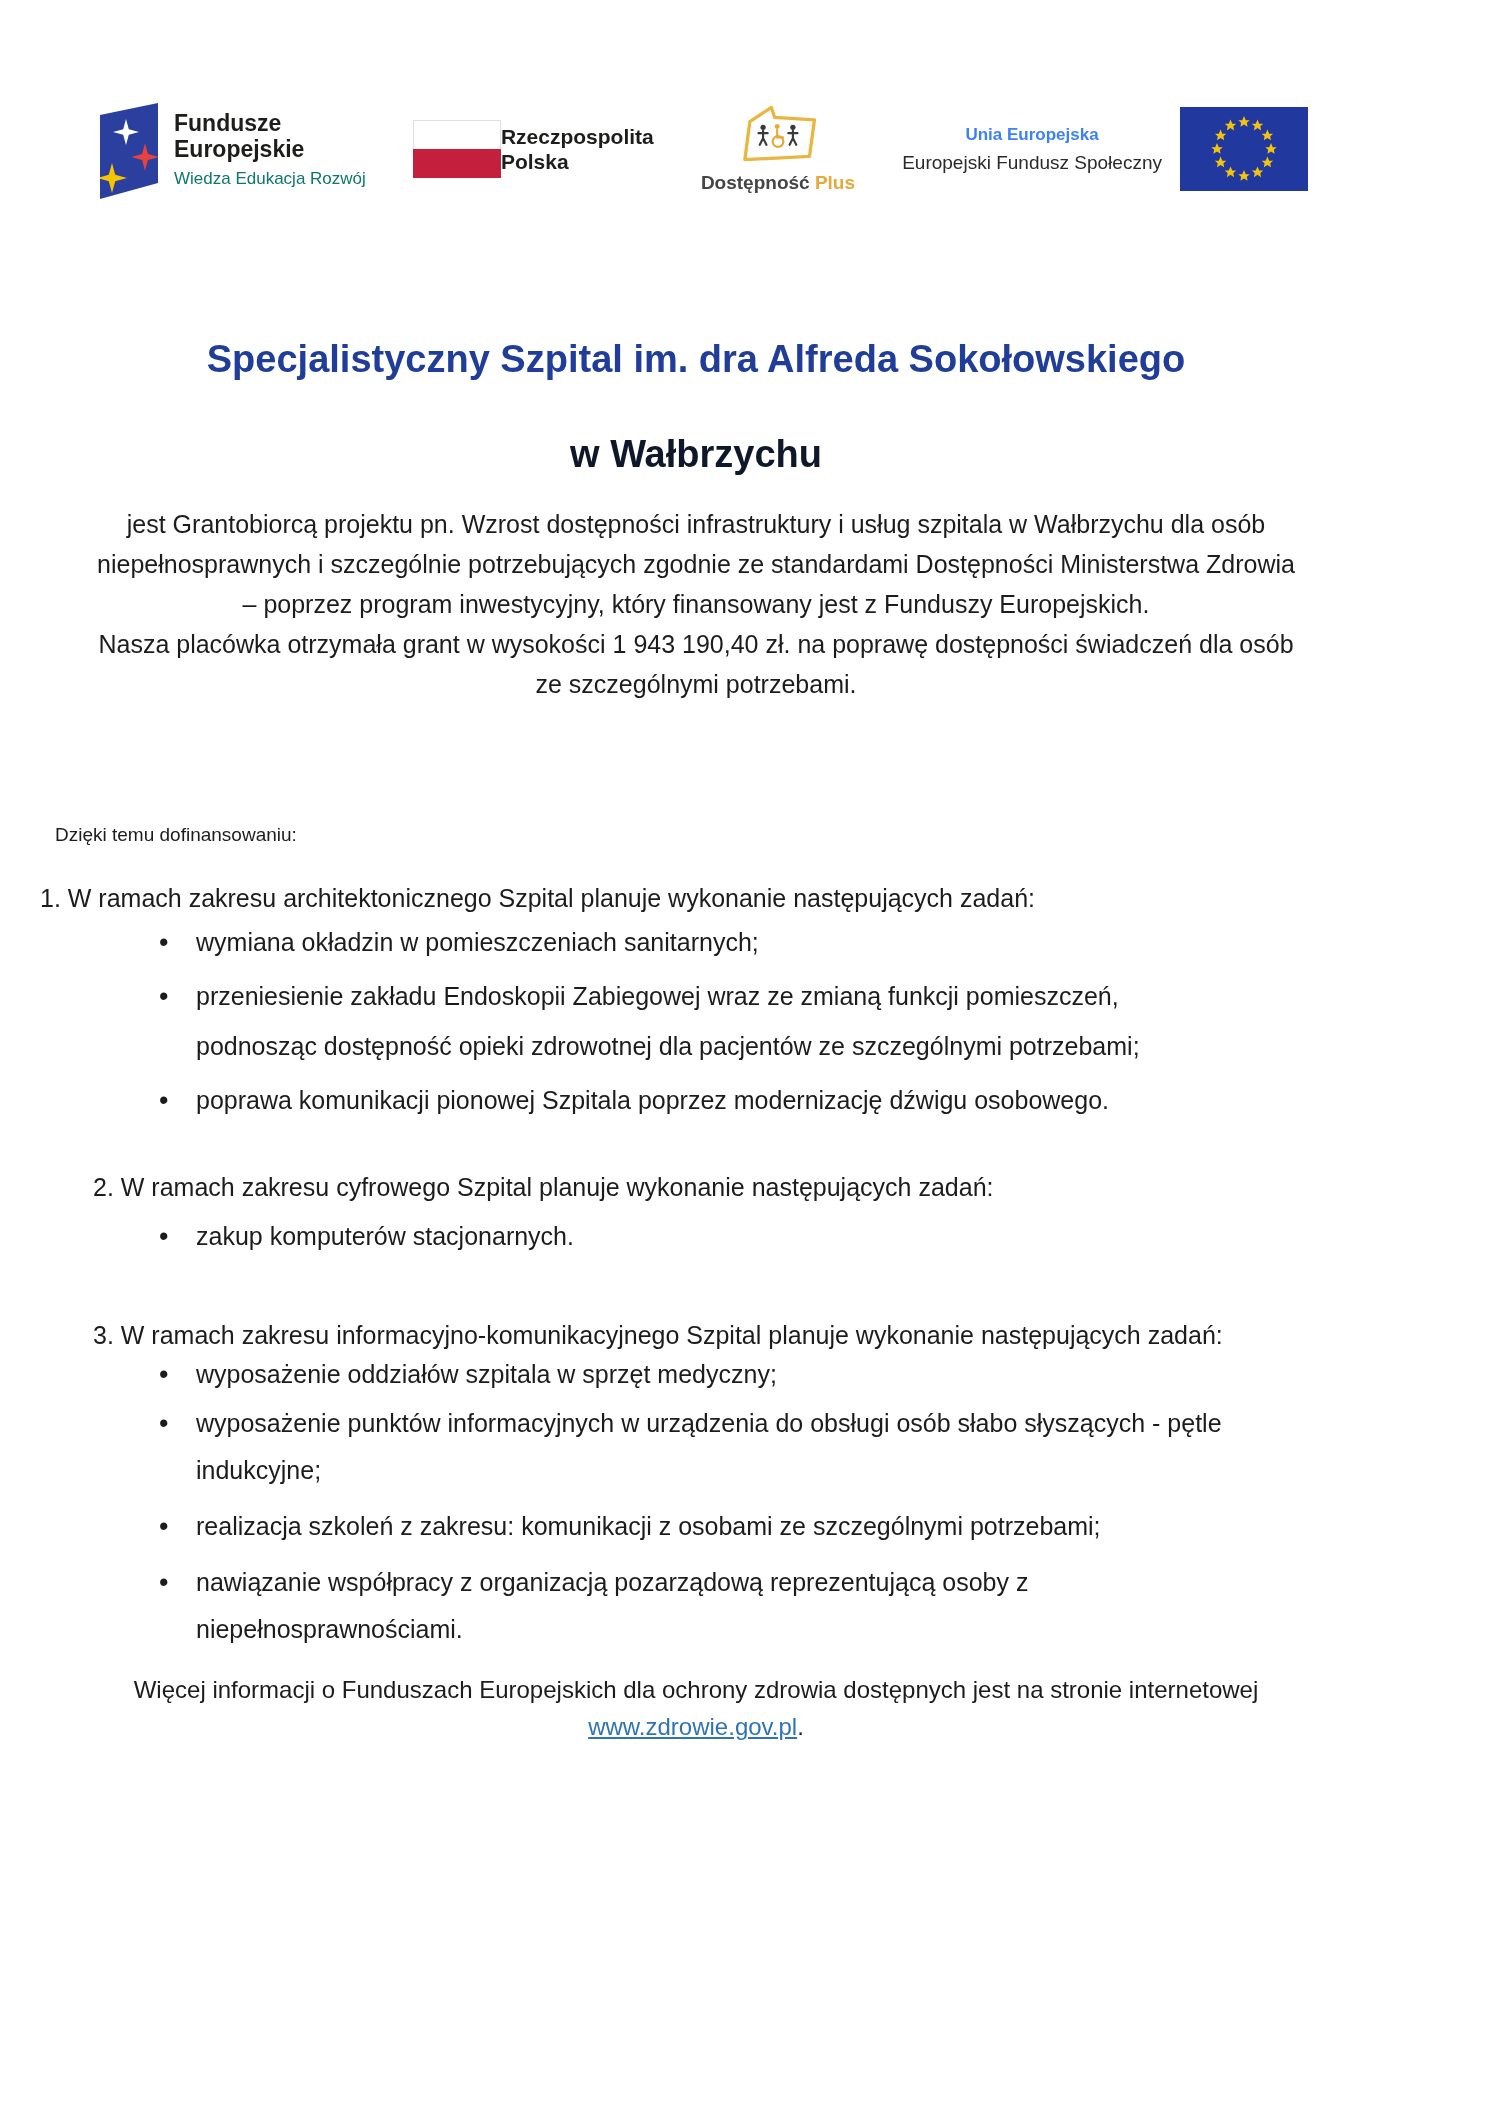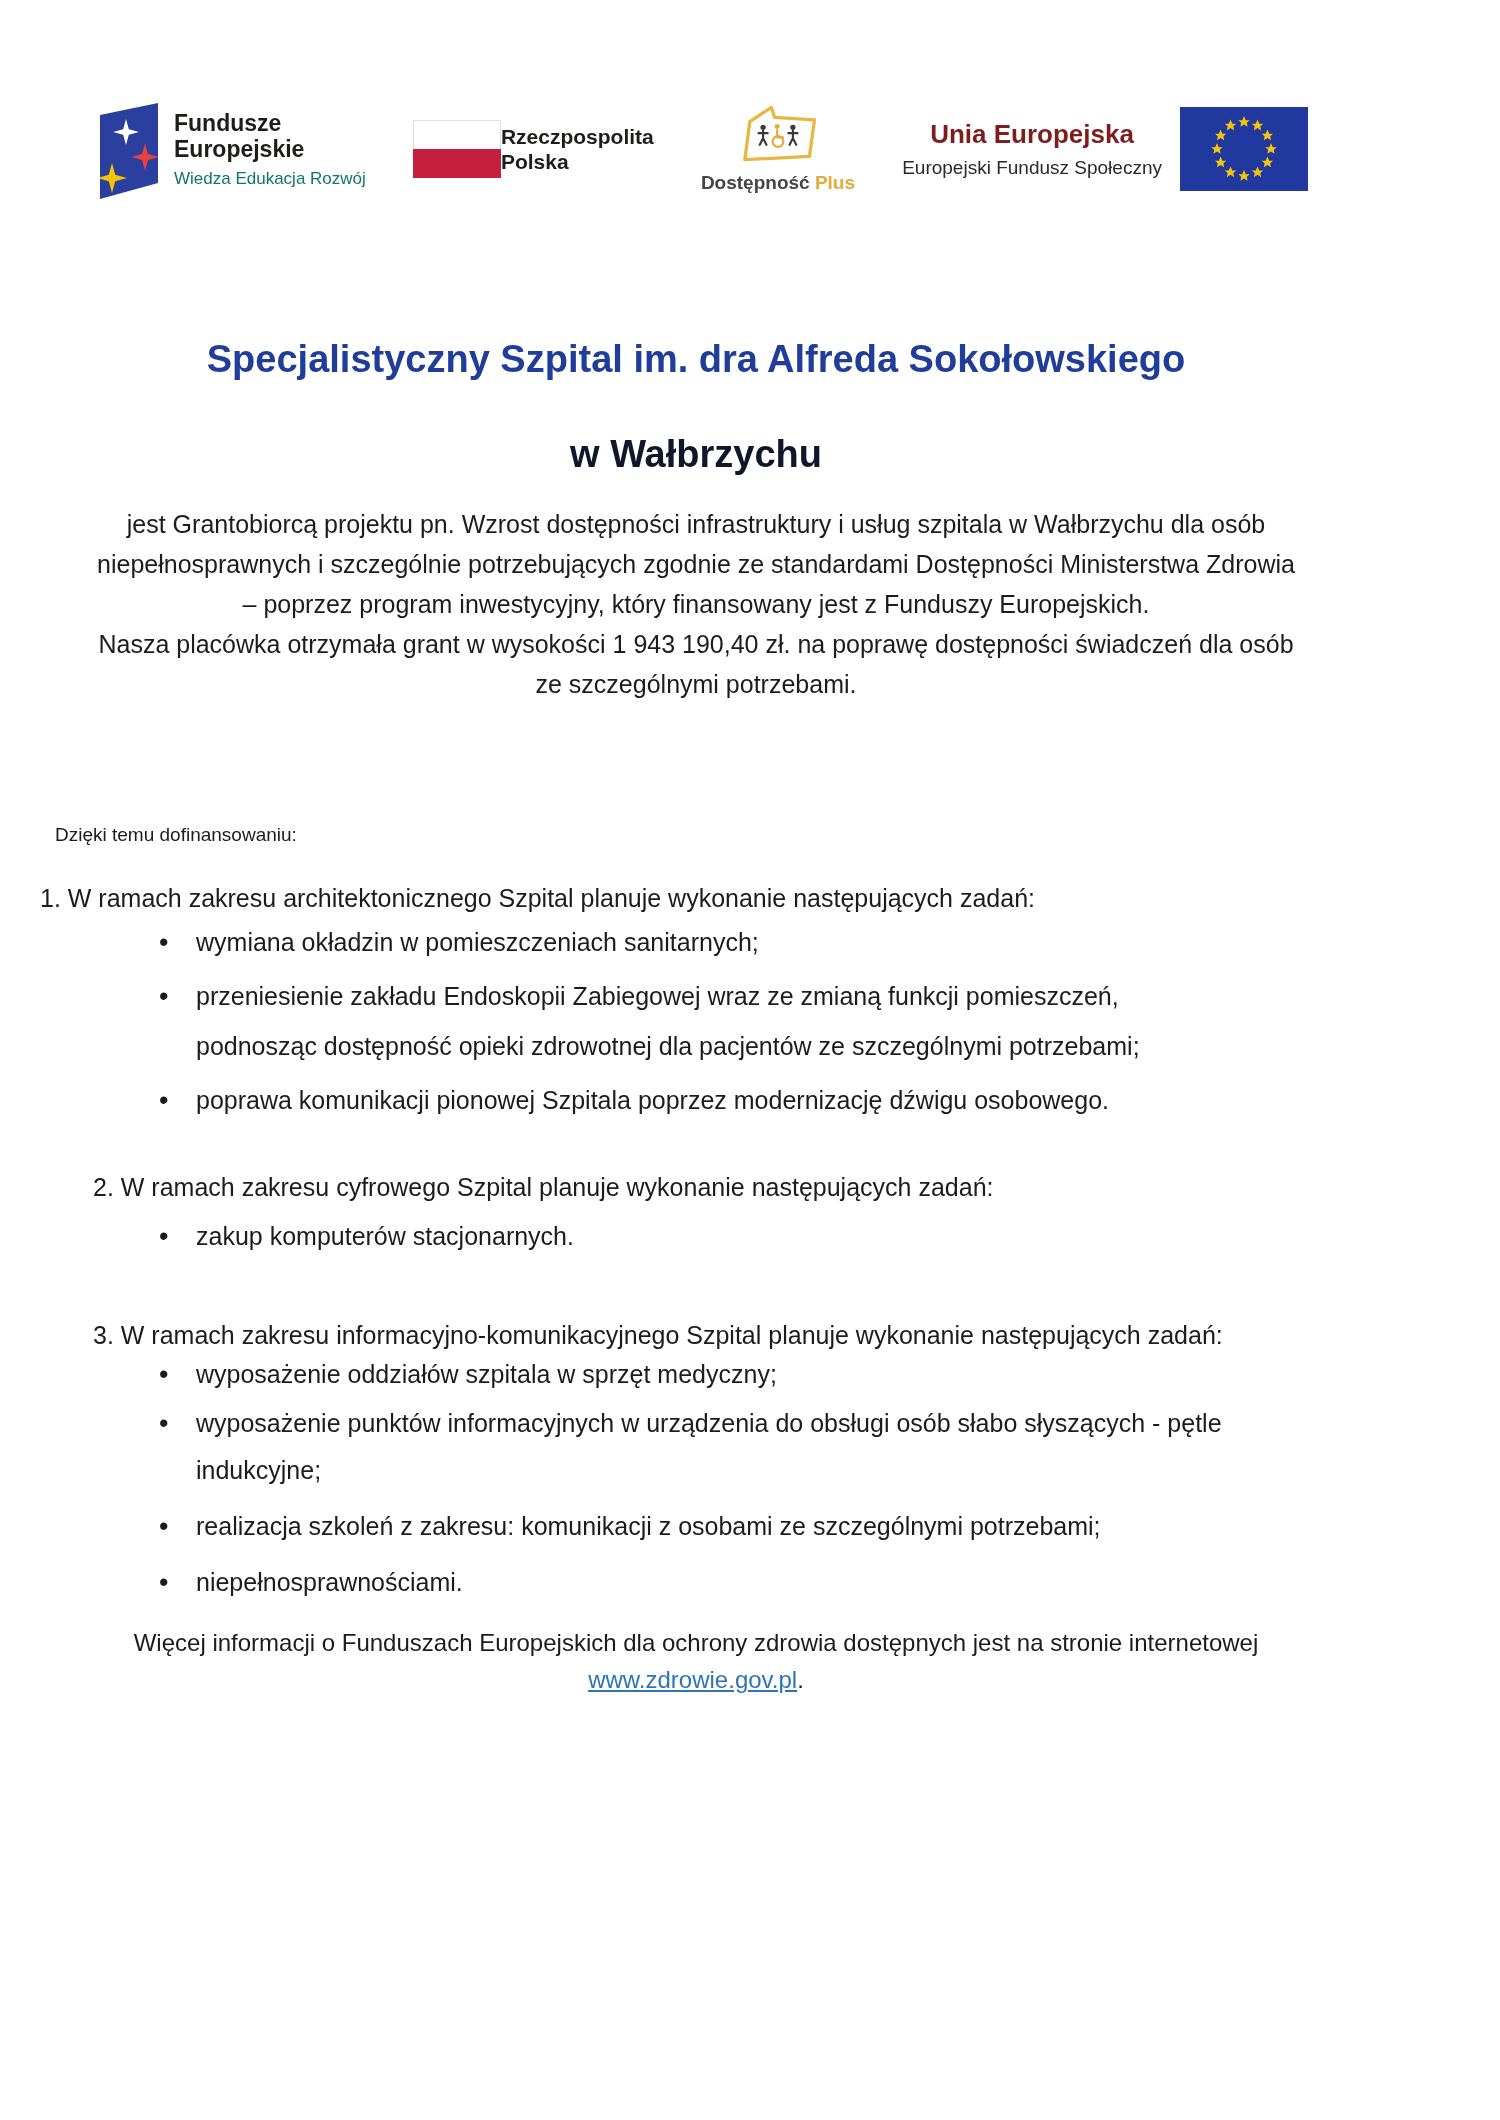--- a/index.html
+++ b/index.html
@@ -19,21 +19,21 @@
   .rp-flag { width:88px; height:58px; }
   .rp-white { width:86px; height:28px; background:#ffffff; border:1px solid #e0e0e0; border-bottom:none; }
   .rp-red   { width:88px; height:29px; background:#c4203e; }
   .rp-title { font-size:21px; font-weight:bold; line-height:25px; color:#1d1d1b; }
   .logo-dp { flex-direction:column; justify-content:flex-end; }
   .dp-text { font-size:19px; font-weight:bold; margin-top:9px; white-space:nowrap; }
   .dp-main  { color:#454547; }
   .dp-plus  { color:#e7a93a; }
   .logo-ue { gap:18px; }
   .ue-text { text-align:center; }
-  .ue-title { font-size:26px; font-weight:bold; color:#7f1d1d; }
+  .ue-title { font-size:17px; font-weight:bold; color:#3b82f6; }
   .ue-sub   { font-size:19px; color:#2a2a2a; margin-top:7px; }
   
   .doc-title-1 { margin-top:128px; text-align:center; font-size:38px; font-weight:bold; color:#1f3d99; }
   .doc-title-2 { margin-top:52px;  text-align:center; font-size:38px; font-weight:bold; color:#0f172a; }
   
   .intro { margin-top:28px; text-align:center; font-size:25px; line-height:40px; color:#1c1c1c; }
   .intro .ln { white-space:pre; }
   
   .lead { margin:120px 0 0 55px; font-size:19px; }
   .section-heading { margin:0; padding-left:93px; font-size:25px; font-weight:normal; }
@@ -213,20 +213,21 @@
       </li>
       <li class="sp">
         <span class="bullet">•</span>
         <span class="li-text">
           <span class="ln">realizacja szkoleń z zakresu: komunikacji z osobami ze szczególnymi potrzebami;</span>
         </span>
       </li>
       <li class="sp">
         <span class="bullet">•</span>
         <span class="li-text">
+          <span class="ln">nawiązanie współpracy z organizacją pozarządową reprezentującą osoby z</span>
           <span class="ln">niepełnosprawnościami.</span>
         </span>
       </li>
     </ul>
   </div>
 
   <div class="footer">
     <div>Więcej informacji o Funduszach Europejskich dla ochrony zdrowia dostępnych jest na stronie internetowej</div>
     <div><a>www.zdrowie.gov.pl</a><span>.</span></div>
   </div>

